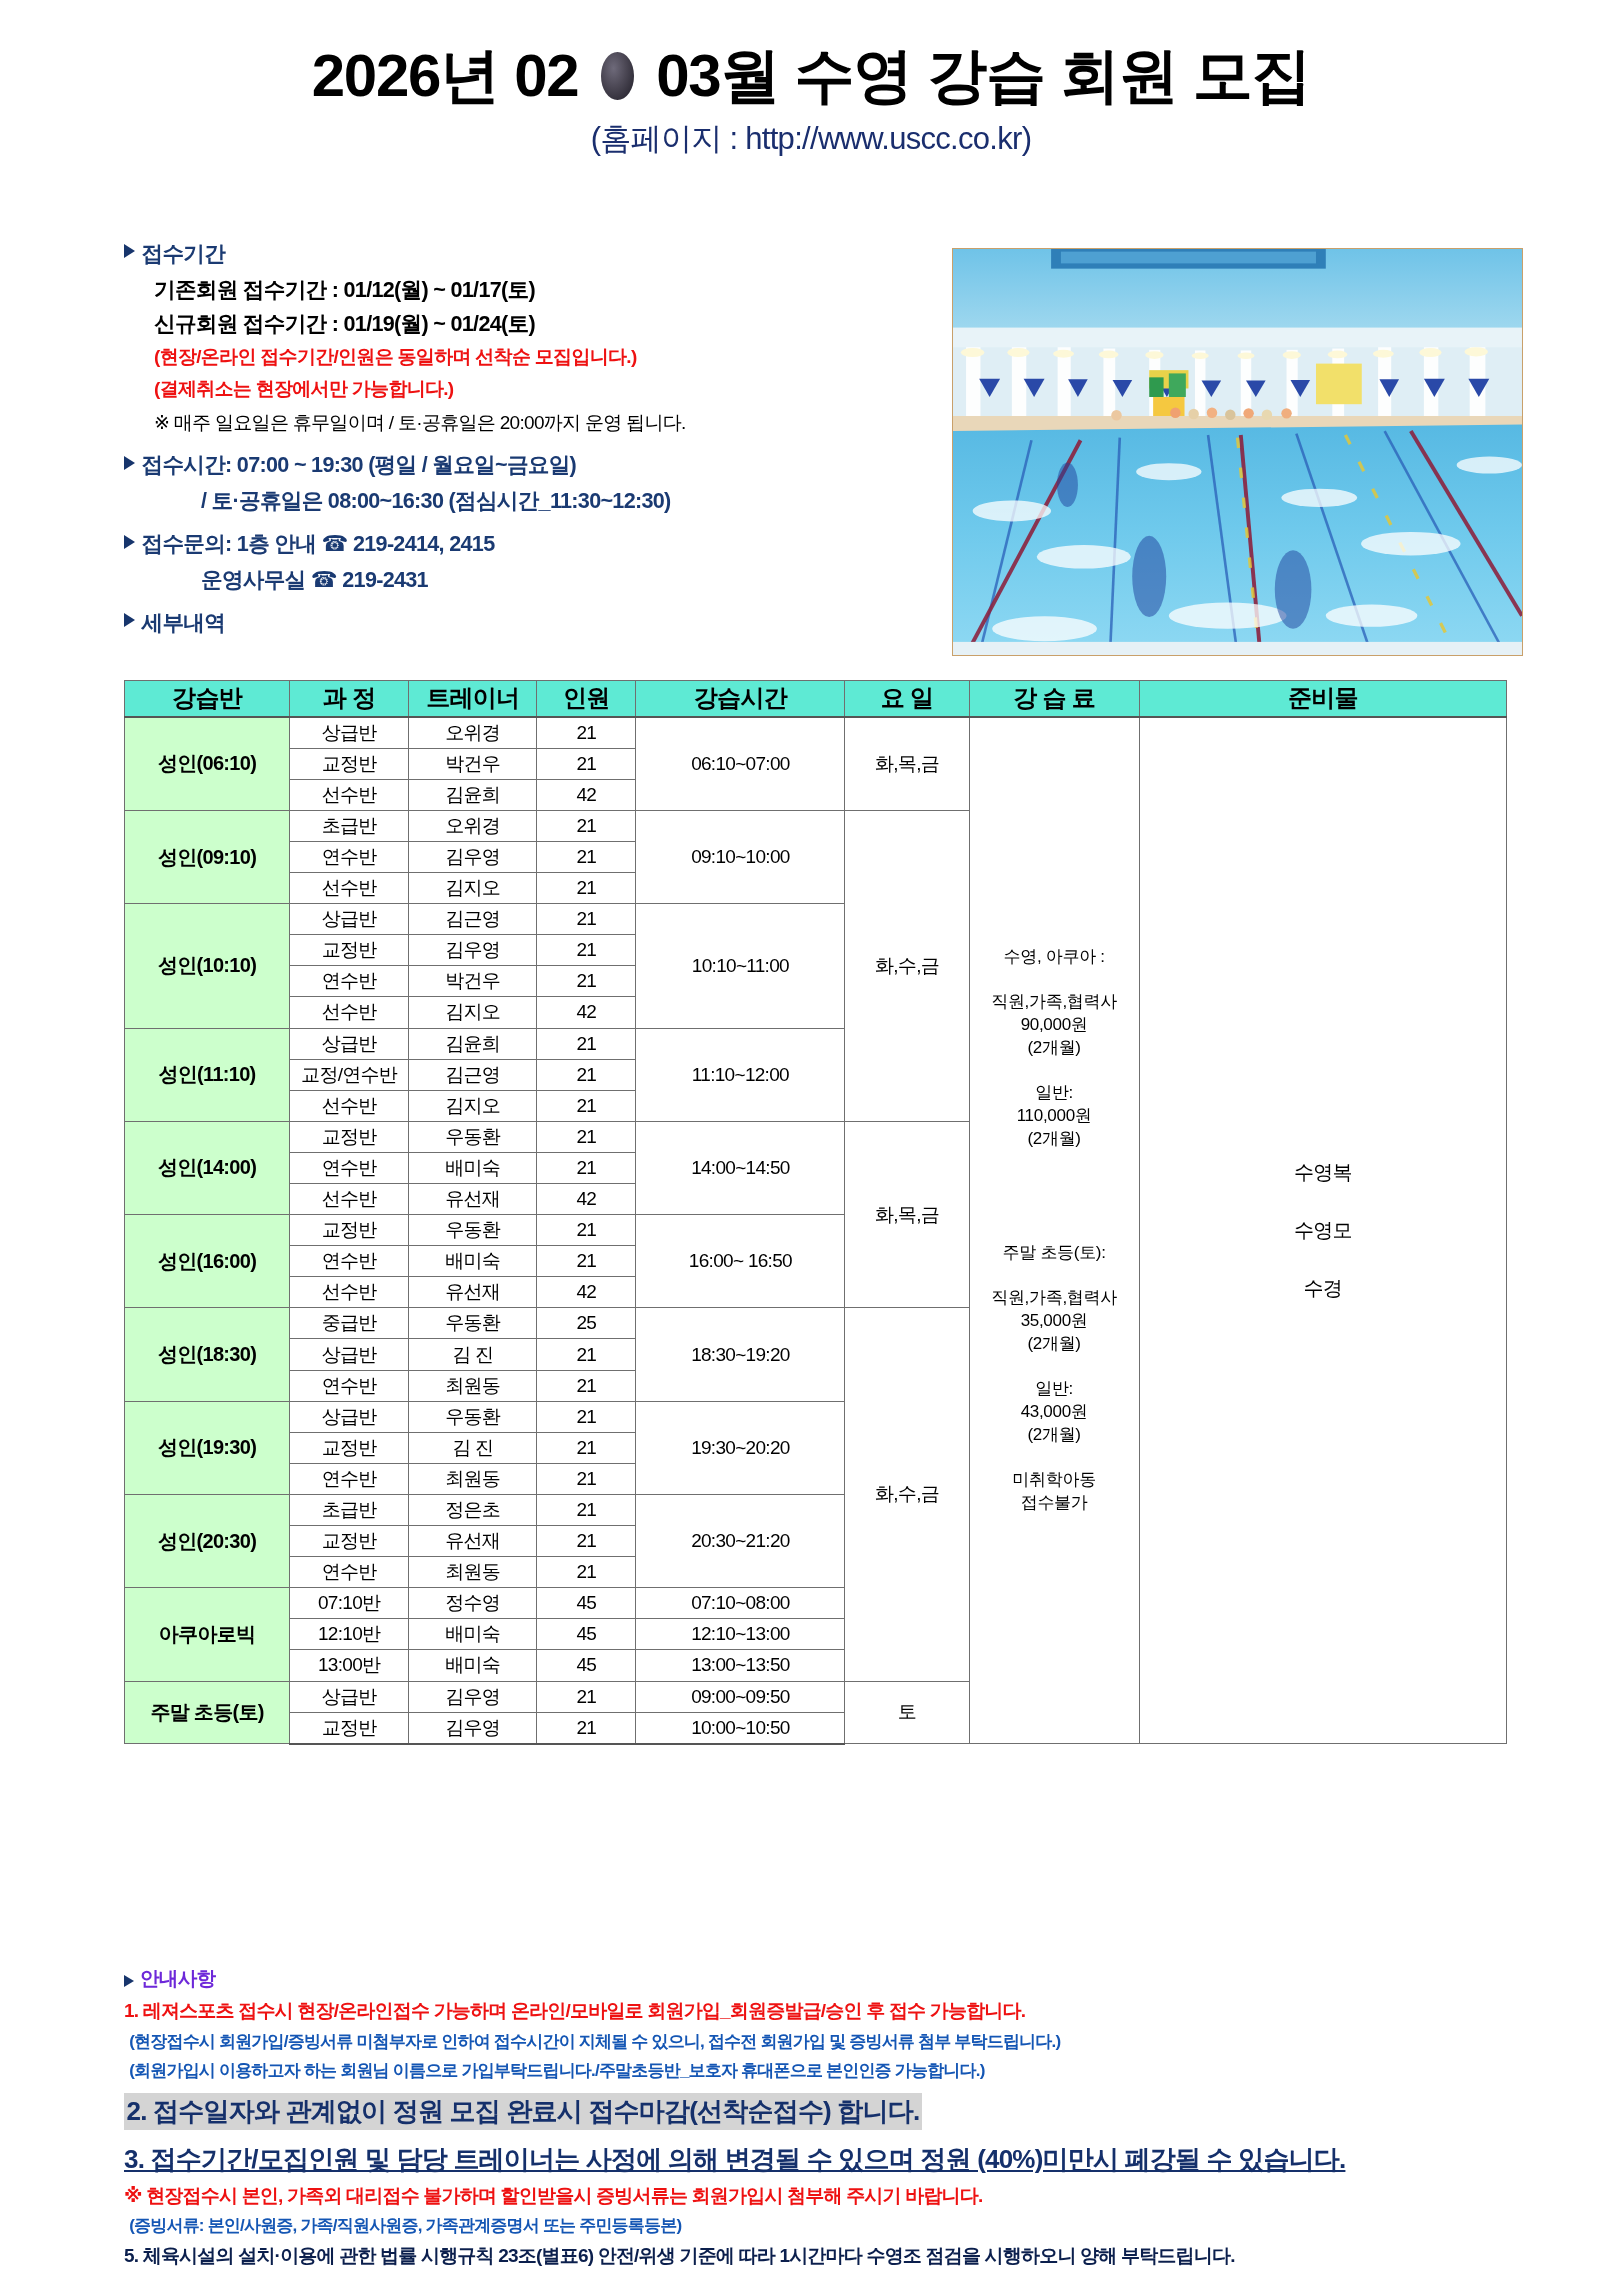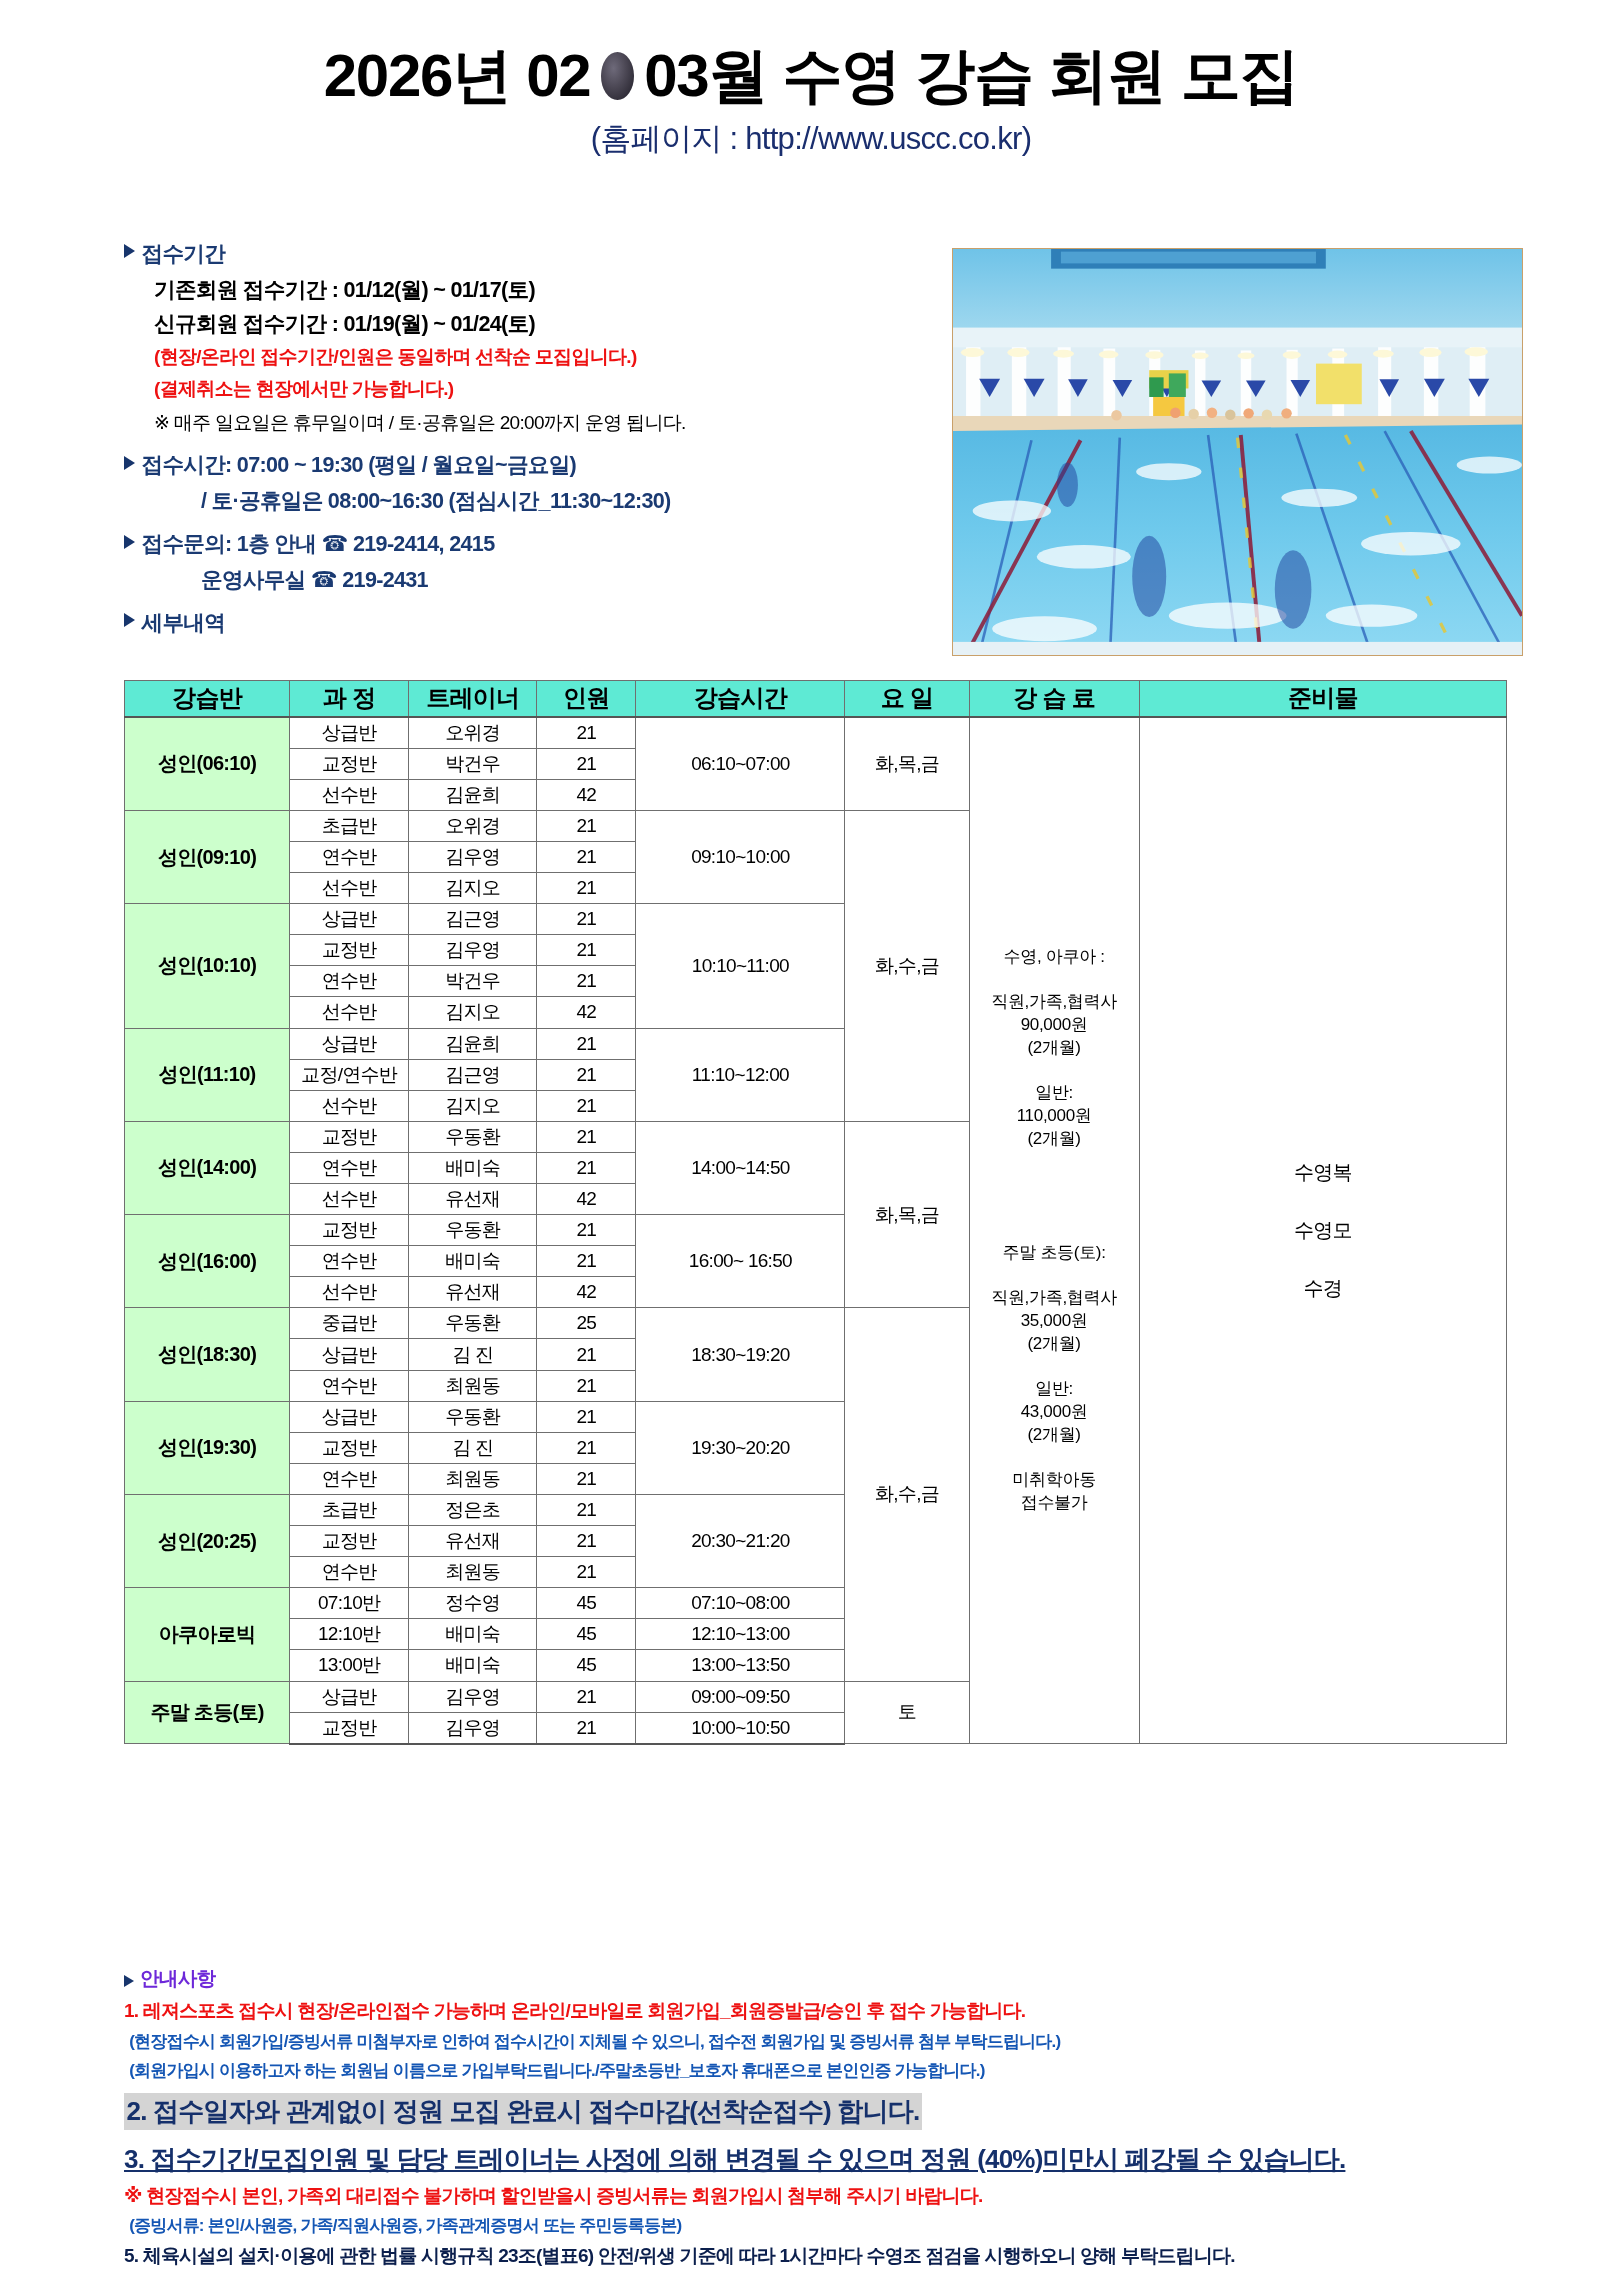--- a/index.html
+++ b/index.html
@@ -11,21 +11,21 @@
     position:relative;
     overflow:hidden;
   }
   .page{position:relative;width:1622px;height:2295px;box-sizing:border-box;padding:0;}
 
   
   .title-wrap{margin-top:44px;text-align:center;}
   .title{
     font-size:60px;font-weight:bold;letter-spacing:-1.3px;
     line-height:1.05;color:#000;white-space:nowrap;
-    display:inline-flex;align-items:center;justify-content:center;gap:4px;
+    display:inline-flex;align-items:center;justify-content:center;gap:16px;
   }
   .title .seg{display:inline-block;}
   .dot-sep{
     display:inline-block;width:33px;height:48px;margin:0 6.5px;
     border-radius:50%;
     background:radial-gradient(ellipse at 38% 34%, #6e6a7a 0%, #4c4855 42%, #2f2c37 78%, #232029 100%);
     vertical-align:middle;
   }
   .subtitle{
     text-align:center;margin-top:10.5px;
@@ -454,21 +454,21 @@
             <td class="rowcell">교정반</td>
             <td class="rowcell">김 진</td>
             <td class="rowcell">21</td>
           </tr>
           <tr>
             <td class="rowcell">연수반</td>
             <td class="rowcell">최원동</td>
             <td class="rowcell">21</td>
           </tr>
           <tr>
-            <td class="grp" rowspan="3">성인(20:25)</td>
+            <td class="grp" rowspan="3">성인(20:30)</td>
             <td class="rowcell">초급반</td>
             <td class="rowcell">정은초</td>
             <td class="rowcell">21</td>
             <td rowspan="3">20:30~21:20</td>
           </tr>
           <tr>
             <td class="rowcell">교정반</td>
             <td class="rowcell">유선재</td>
             <td class="rowcell">21</td>
           </tr>

